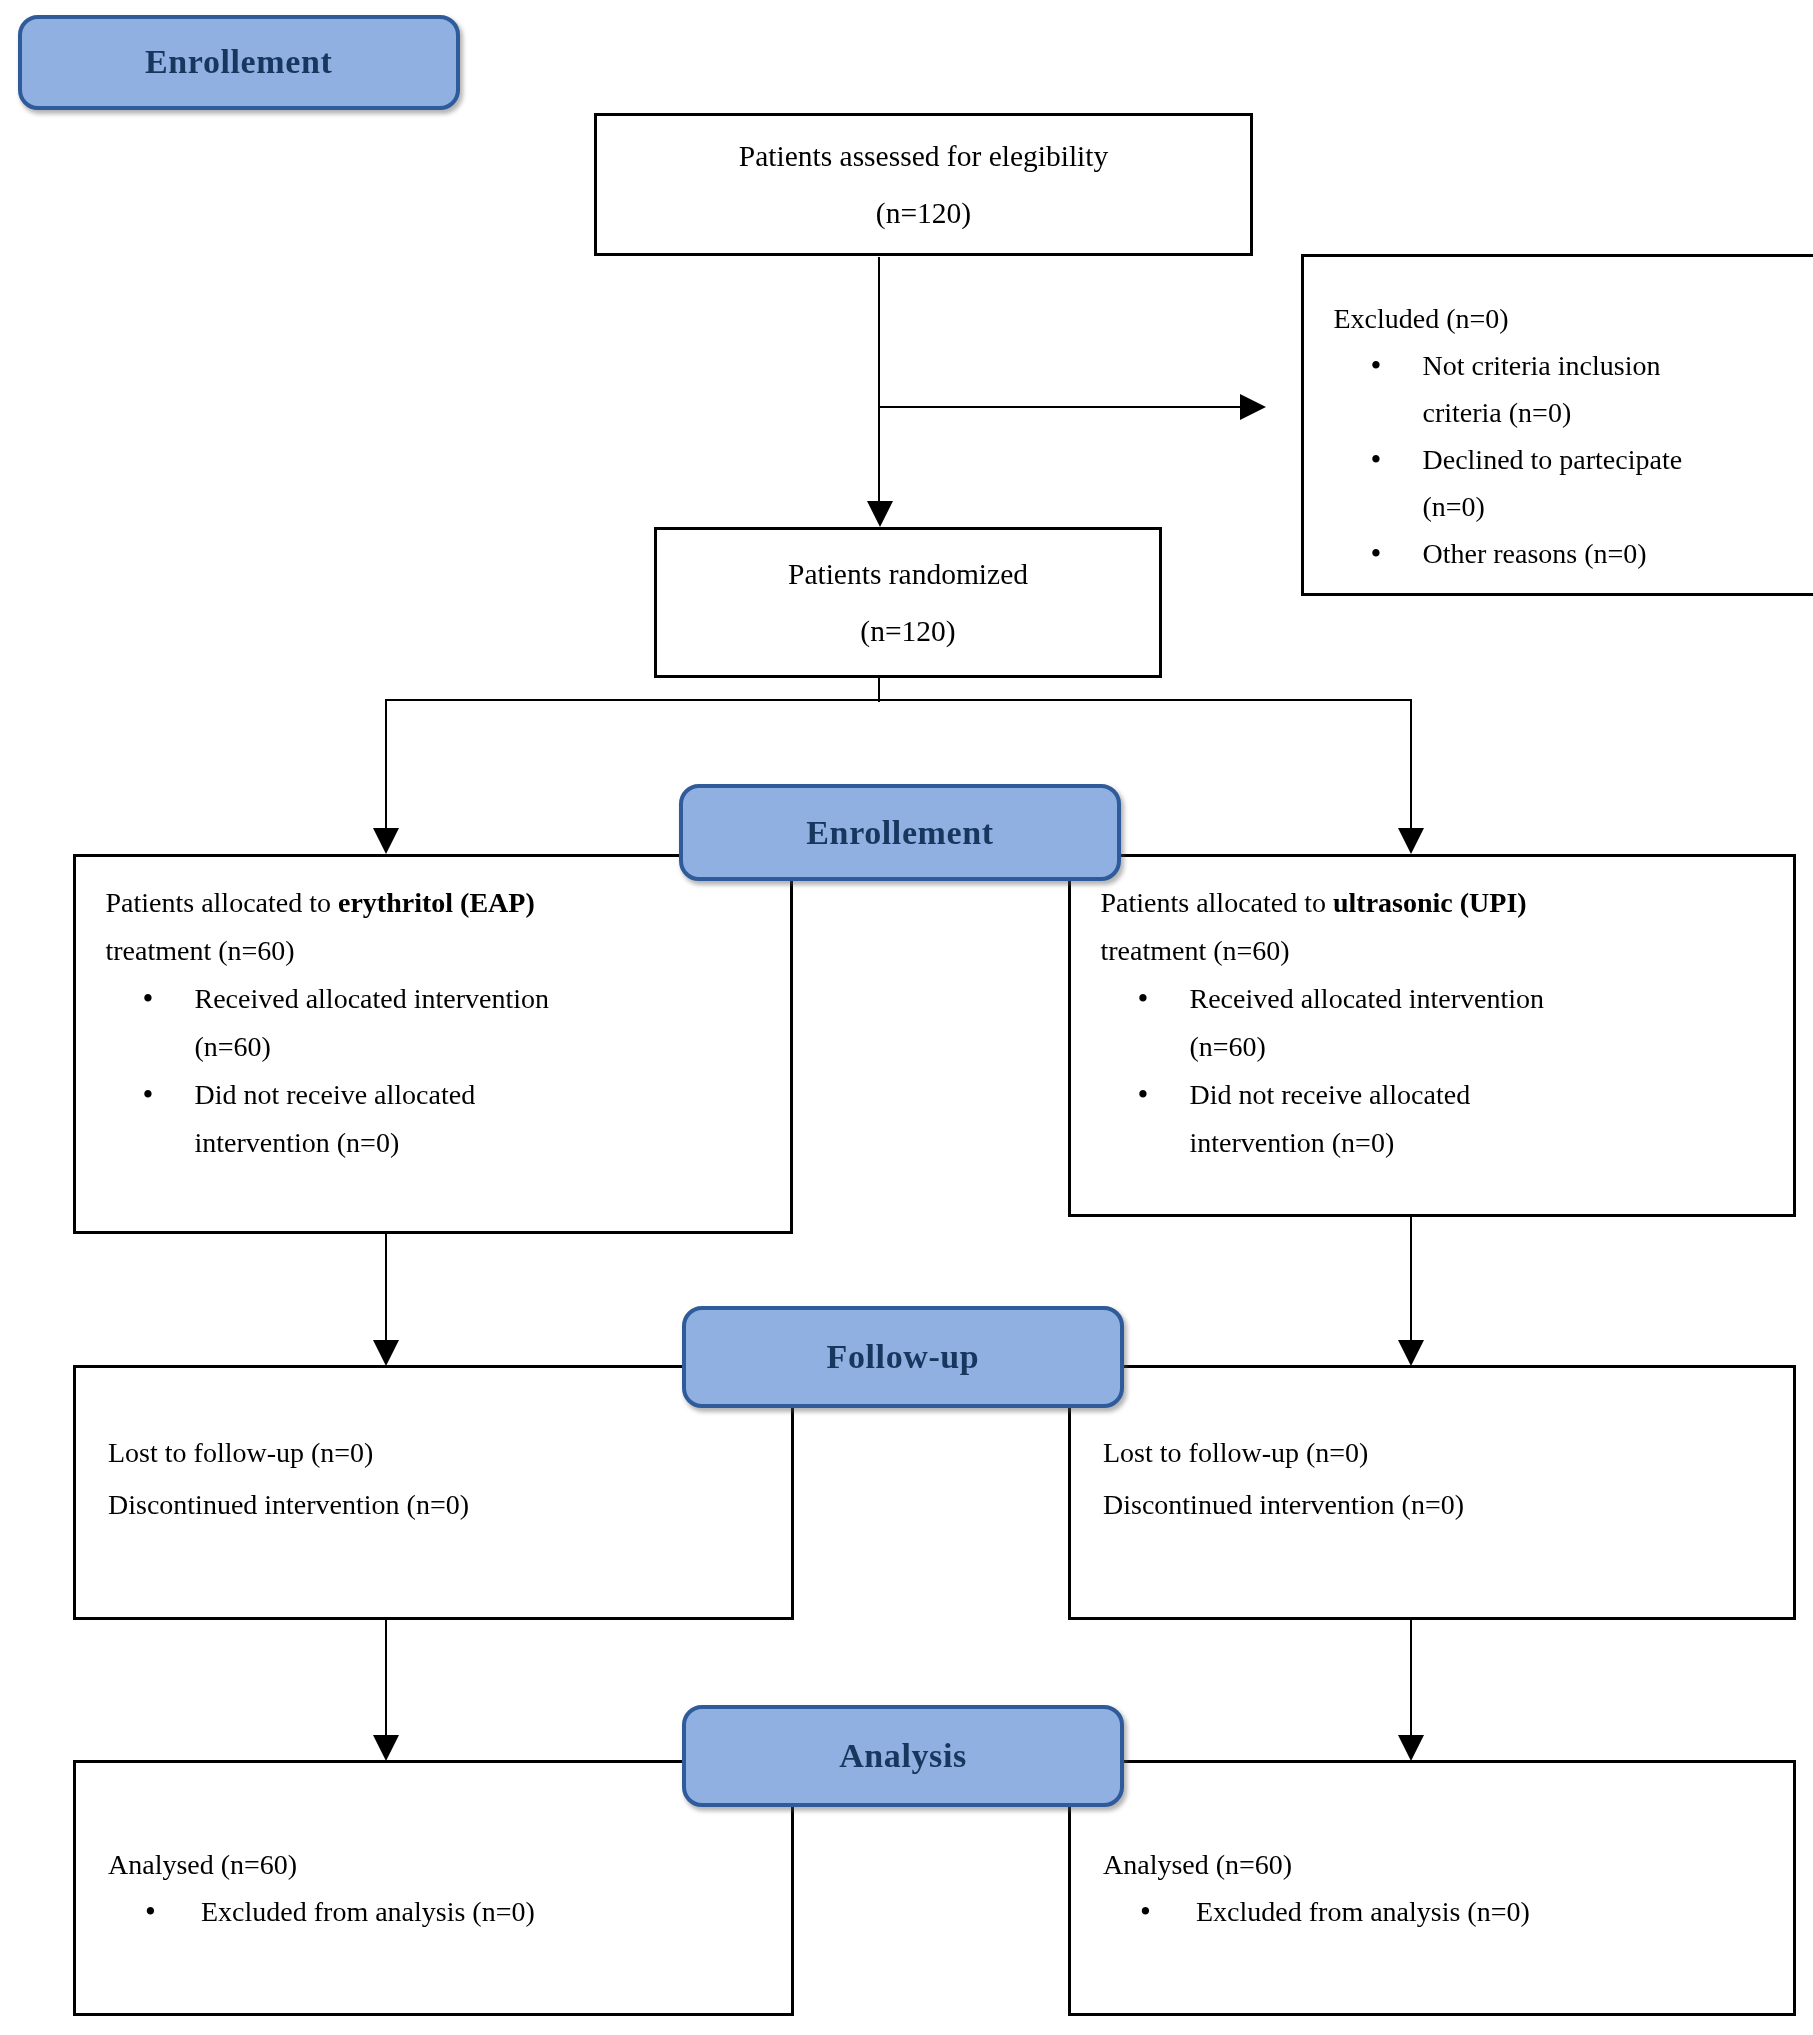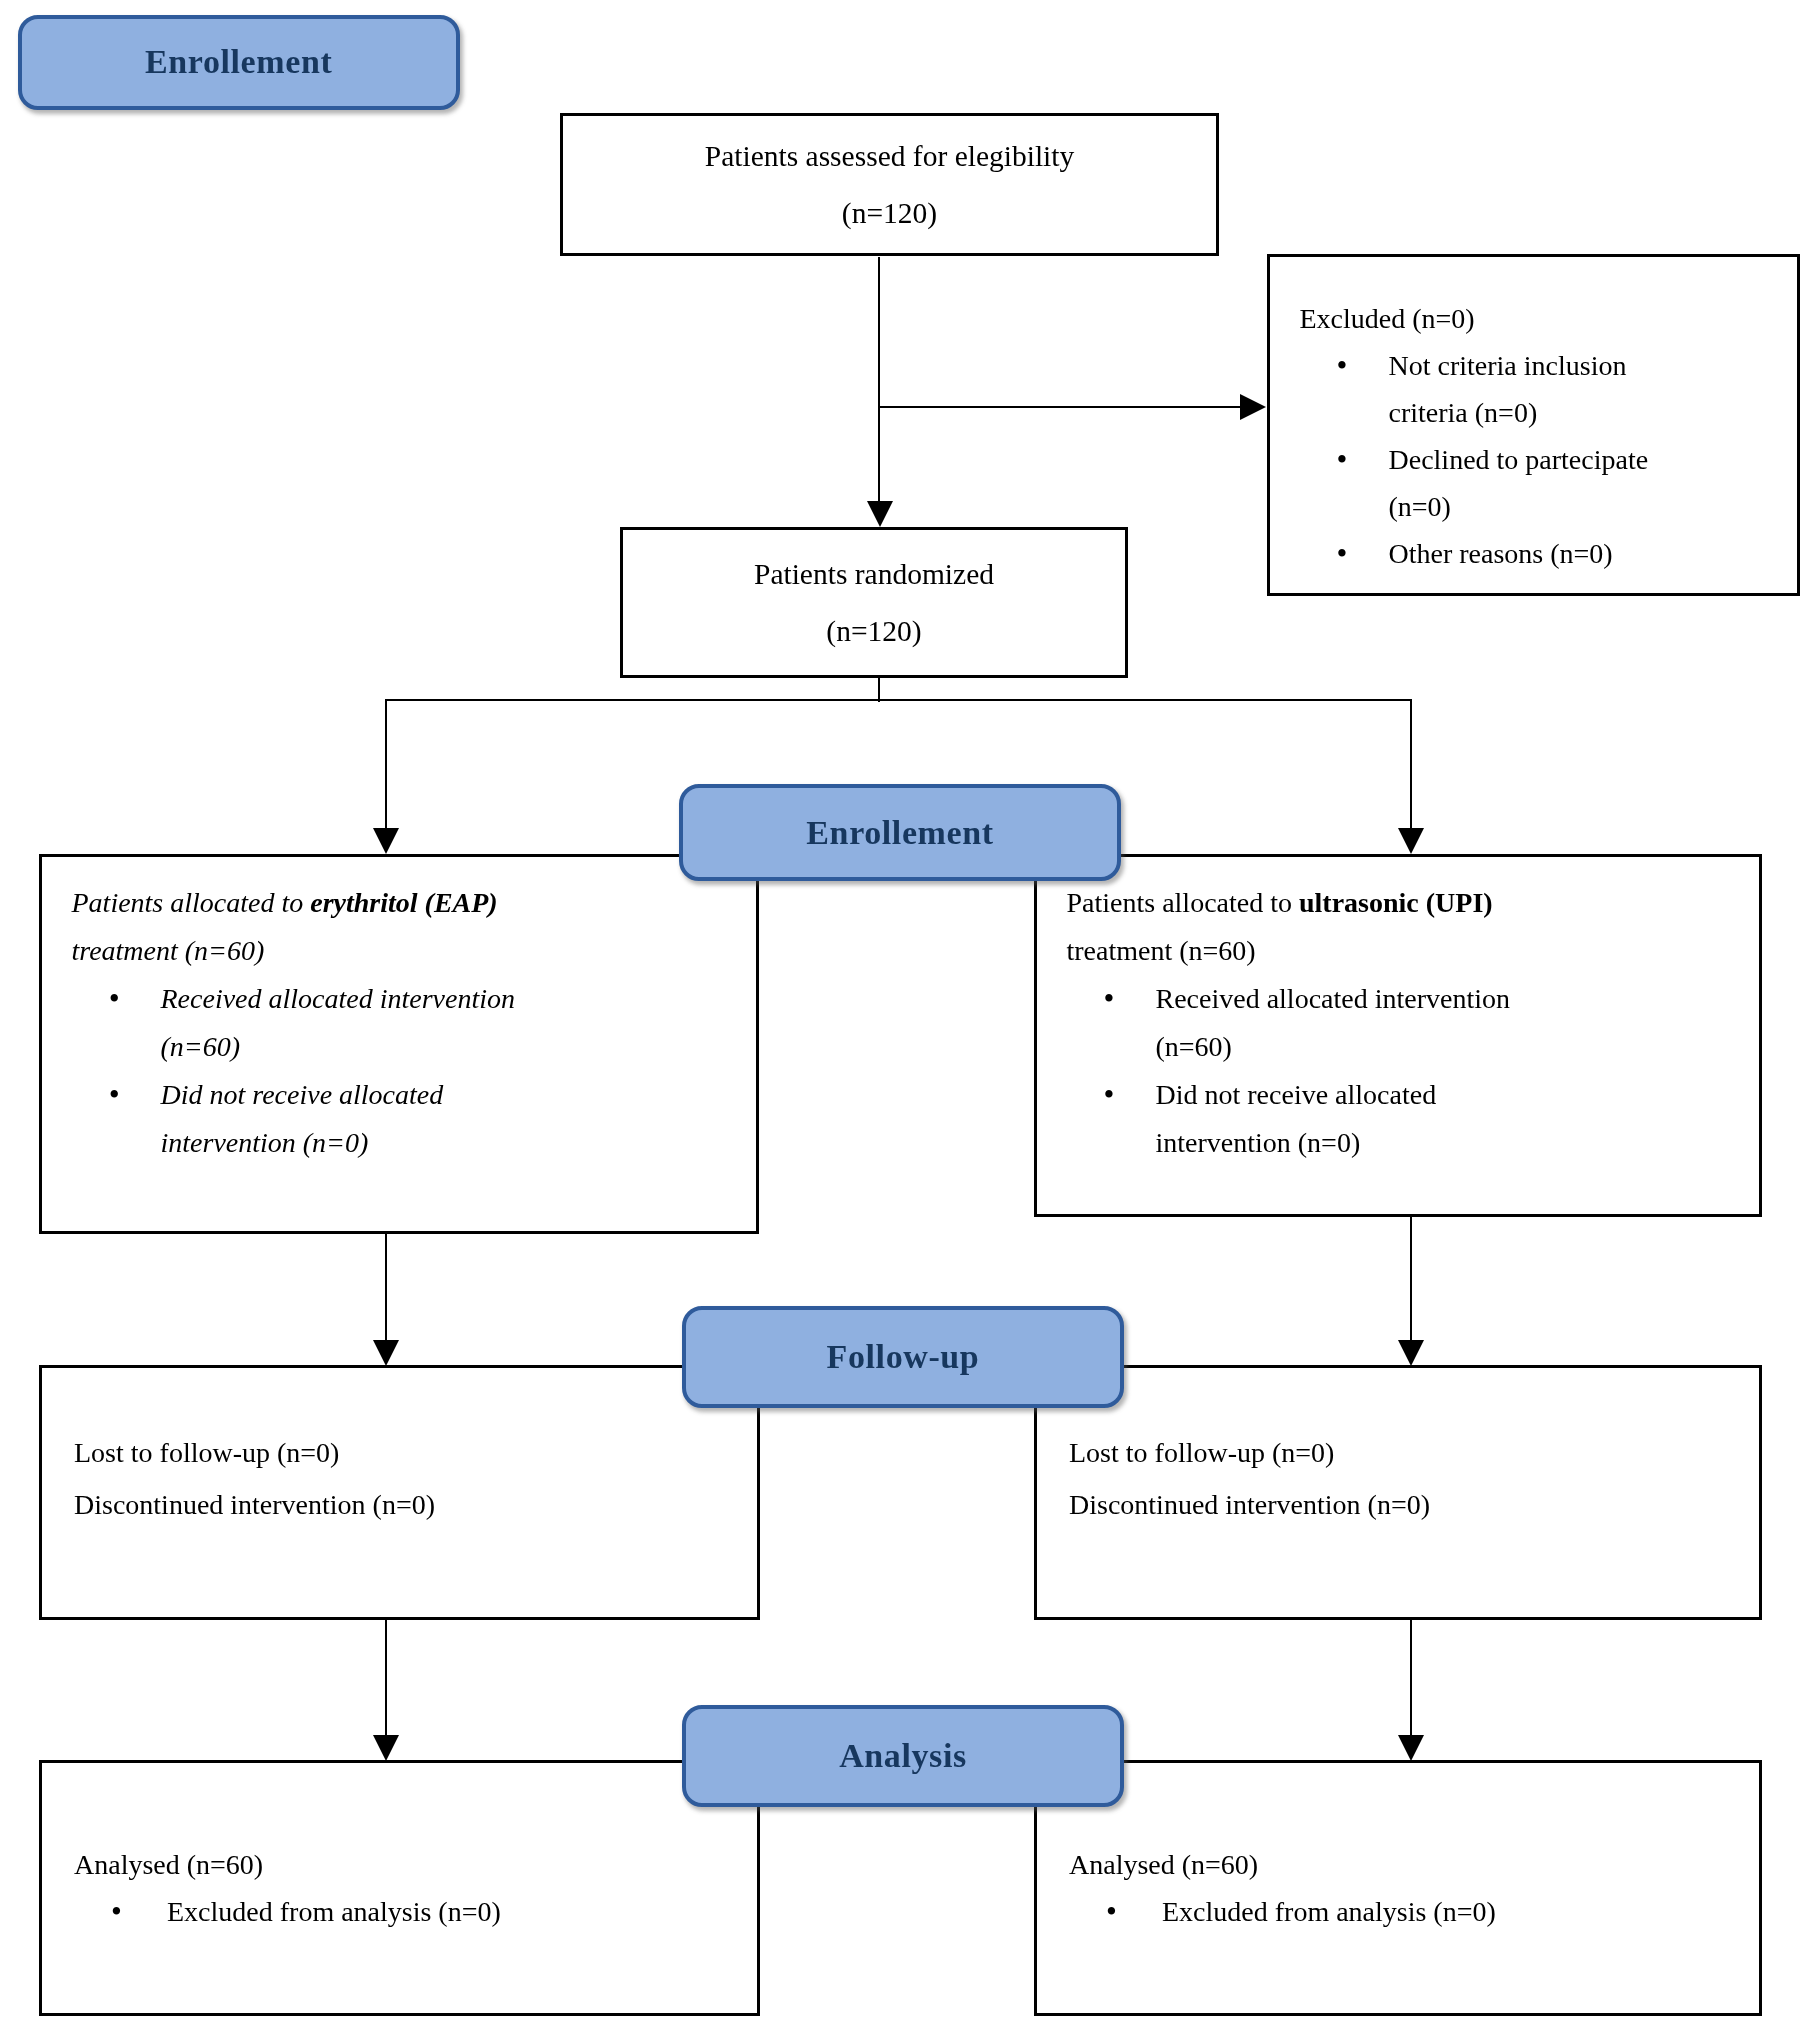--- a/index.html
+++ b/index.html
@@ -43,32 +43,33 @@
 
   
   .fbox{
     position:absolute;
     background:#fff;
     border:3.5px solid var(--box-border);
     box-sizing:border-box;
     font-size:28px;
     line-height:48px;
     z-index:2;
+    margin-left:34px;
   }
   .fbox.centered{
     display:flex;flex-direction:column;
     align-items:center;justify-content:center;
     text-align:center;
     font-size:29.5px;
     line-height:57px;
   }
   .box-eligibility{left:560px;top:113px;width:659px;height:143px;}
   .box-excluded{left:1267px;top:254px;width:533px;height:342px;padding:38px 17.7px 0 29.5px;line-height:47px;}
   .box-randomized{left:620px;top:527px;width:508px;height:151px;}
-  .box-alloc-left{left:39px;top:854px;width:720px;height:380px;padding:22.4px 17.7px 0 29.5px;font-style:italic;}
+  .box-alloc-left{left:39px;top:854px;width:720px;height:380px;padding:22.4px 17.7px 0 29.5px;}
   .box-alloc-right{left:1034px;top:854px;width:728px;height:363px;padding:22.4px 17.7px 0 29.5px;}
   .box-fu-left{left:39px;top:1365px;width:721px;height:255px;padding:59px 17.7px 0 32px;line-height:52px;}
   .box-fu-right{left:1034px;top:1365px;width:728px;height:255px;padding:59px 17.7px 0 32px;line-height:52px;}
   .box-an-left{left:39px;top:1760px;width:721px;height:256px;padding:78px 17.7px 0 32px;line-height:47px;}
   .box-an-right{left:1034px;top:1760px;width:728px;height:256px;padding:78px 17.7px 0 32px;line-height:47px;}
 
   .fbox ul{
     list-style:none;
     margin:0;padding:0;
   }

